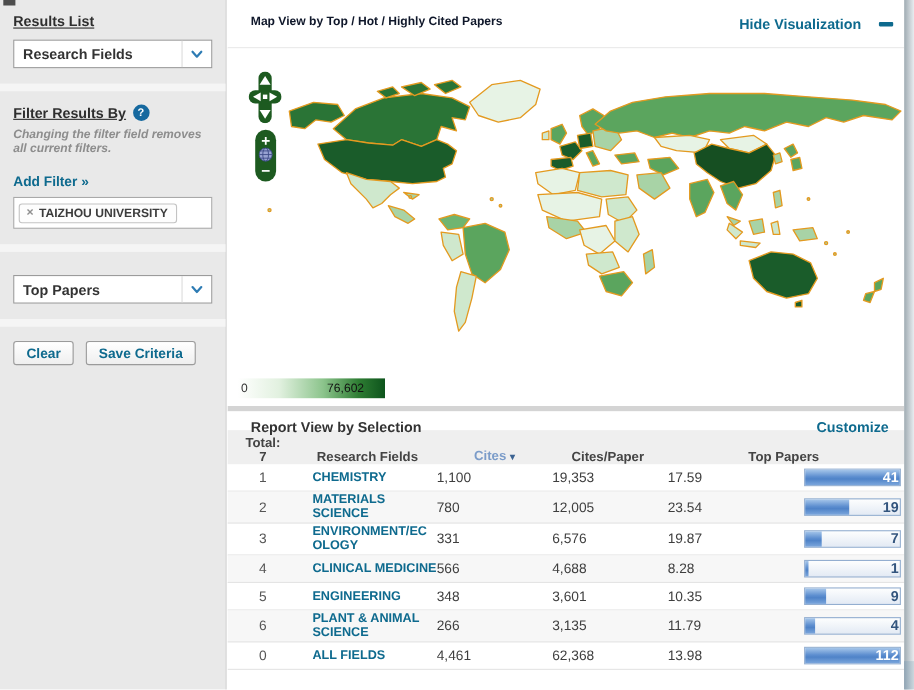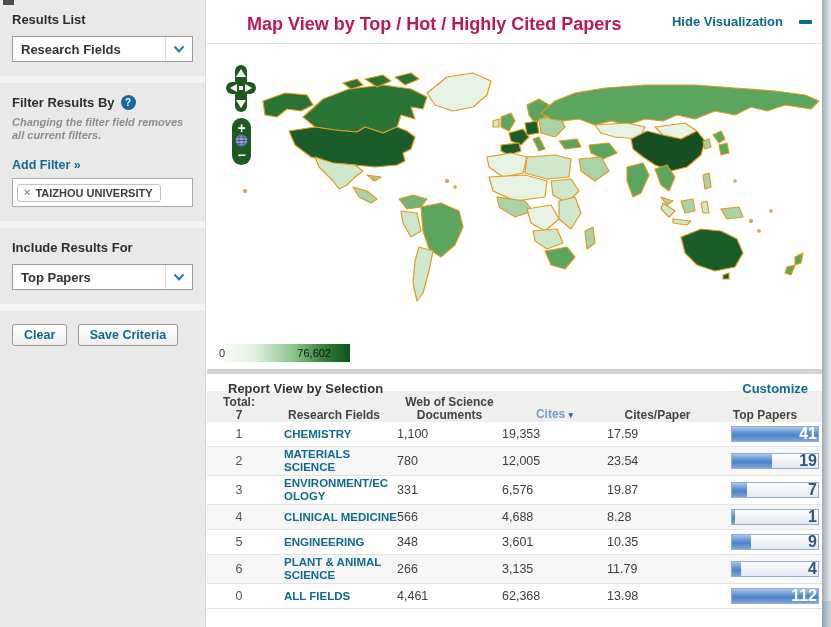--- a/index.html
+++ b/index.html
@@ -1,21 +1,21 @@
 <!DOCTYPE html>
 <html><head>
 <meta charset="utf-8">
 <style>
   html,body{margin:0;padding:0;background:#fff;}
   #app{position:relative;width:831px;height:627px;background:#fff;overflow:hidden;
        font-family:"Liberation Sans",sans-serif;-webkit-font-smoothing:antialiased;}
   
   .sidebar{position:absolute;left:0;top:0;width:206px;height:627px;background:#e9e9e9;border-right:1px solid #d6d6d6;box-sizing:border-box;}
   .sb-section{padding:12px 12px 14px;}
-  .side-label{font-size:13px;font-weight:bold;color:#2e2e2e;}
+  .side-label{font-size:13px;font-weight:bold;color:#2e2e2e;text-decoration:underline;}
   .sb-gap{height:7px;background:#f5f5f5;}
   .selectbox{margin-top:9px;height:24px;background:#fff;border:1px solid #9b9b9b;display:flex;align-items:center;cursor:pointer;}
   .selectbox .sel-text{flex:1;padding-left:8px;font-size:13px;font-weight:bold;color:#333;white-space:nowrap;overflow:hidden;}
   .selectbox .sel-arrow{width:26px;height:100%;border-left:1px solid #dcdcdc;display:flex;align-items:center;justify-content:center;}
   .heading-row{display:flex;align-items:center;gap:6px;}
   .help-badge{width:15px;height:15px;border-radius:50%;background:#16699f;color:#fff;font-size:10px;font-weight:bold;
               display:inline-flex;align-items:center;justify-content:center;cursor:pointer;}
   .filter-note{margin-top:6px;width:184px;font-size:11px;font-style:italic;color:#8d8d8d;line-height:13px;font-weight:bold;}
   .add-filter{margin-top:16px;font-size:12.5px;font-weight:bold;color:#0e6a8e;cursor:pointer;display:inline-block;}
   .filter-box{margin-top:5px;height:27px;background:#fff;border:1px solid #a9a9a9;display:flex;align-items:center;padding:0 4px;cursor:text;}
@@ -24,21 +24,21 @@
   .chip .chip-x{color:#8f8f8f;font-size:11px;font-weight:bold;cursor:pointer;line-height:11px;}
   .chip .chip-label{font-size:11px;font-weight:bold;color:#3c3c3c;white-space:nowrap;}
   .btn-row{padding:13px 12px;}
   .btn{display:inline-block;height:22px;line-height:20px;padding:0 11px;border:1px solid #9b9b9b;border-radius:3px;
        background:linear-gradient(#ffffff,#efefef);color:#0e6a8e;font-size:12.5px;font-weight:bold;cursor:pointer;box-sizing:border-box;}
   .btn+.btn{margin-left:6px;}
   .artifact{position:absolute;left:3px;top:0;width:11px;height:5px;background:#4d4d4d;}
   
   .main{position:absolute;left:207px;top:0;width:615px;height:627px;background:#fff;}
   .map-header{position:relative;height:43px;border-bottom:1px solid #e3e3e3;}
-  .map-title{position:absolute;left:21px;top:14px;font-size:18px;font-weight:bold;color:#be185d;margin-left:19px;}
+  .map-title{position:absolute;left:21px;top:14px;font-size:11px;font-weight:bold;color:#0f172a;}
   .hide-link{position:absolute;right:10px;top:14px;font-size:13px;font-weight:bold;color:#0e6a8e;cursor:pointer;display:flex;align-items:center;gap:16px;}
   .minus-icon{display:inline-block;width:13px;height:4px;background:#0e6a8e;border-radius:1px;}
   .map-area{position:relative;height:325px;background:#fff;}
   .world-svg{position:absolute;left:8px;top:17px;}
   .compass{position:absolute;left:19px;top:21px;cursor:pointer;}
   .zoom-pill{position:absolute;left:25px;top:74px;width:19px;height:47px;background:#1d5a20;border-radius:10px;}
   .zp-btn{position:absolute;left:0;width:19px;text-align:center;color:#fff;font-weight:bold;font-size:14px;line-height:14px;cursor:pointer;}
   .zp-plus{top:3px;} .zp-minus{bottom:3px;}
   .zp-globe{position:absolute;left:3px;top:16px;cursor:pointer;}
   .legend{position:absolute;left:9px;top:300px;width:134px;height:18px;
@@ -64,21 +64,21 @@
   .tbody .row:nth-child(even){background:#f7f7f7;}
   .cell-rank{width:64px;text-align:center;font-size:12.5px;color:#555;}
   .cell-field{width:126px;padding-left:13px;box-sizing:border-box;font-size:11.5px;font-weight:bold;color:#0e6a8e;
               line-height:13px;overflow-wrap:anywhere;cursor:pointer;}
   .cell-docs,.cell-cites,.cell-cpp{padding-right:6px;box-sizing:border-box;font-size:12.5px;color:#3e3e3e;}
   .cell-docs{width:105px;} .cell-cites{width:105px;} .cell-cpp{width:101px;}
   .cell-top{flex:1;}
   .bar{position:relative;width:88px;height:16px;margin-left:23px;border:1px solid #93aed0;
        background:linear-gradient(#fdfefe,#e3eaf4);box-sizing:border-box;}
   .bar-fill{position:absolute;left:0;top:0;bottom:0;background:linear-gradient(#a6c6ea,#5e8fd0 45%,#4f83c8 60%,#7ba6dc);}
-  .bar-val{position:absolute;right:1px;top:0;line-height:14px;font-size:16px;font-weight:bold;color:#33557e;}
+  .bar-val{position:absolute;right:1px;top:0;line-height:14px;font-size:13px;font-weight:bold;color:#33557e;}
   .bar.full .bar-val{color:#fff;}
   
   .scrollbar{position:absolute;right:0;top:0;width:9px;height:627px;background:linear-gradient(to right,#9fabb2,#e9edf0);cursor:pointer;}
   .scrollbar::after{content:"";position:absolute;bottom:0;left:0;right:0;height:26px;background:linear-gradient(to right,#8fa4b4,#cdd8de);}
 </style>
 </head>
 <body>
 
 <div id="app">
 
@@ -106,21 +106,20 @@
       <div class="filter-box">
         <span class="chip">
           <span class="chip-x">×</span>
           <span class="chip-label">TAIZHOU UNIVERSITY</span>
         </span>
       </div>
     </div>
     <div class="sb-gap"></div>
 
     <div class="sb-section">
-      <div class="side-label">Include Results For</div>
       <div class="selectbox">
         <span class="sel-text">Top Papers</span>
         <span class="sel-arrow">
           <svg width="16" height="16" viewBox="0 0 16 16">
               <polyline points="4,6 8,10.5 12,6" fill="none" stroke="#2e7cb4" stroke-width="2" stroke-linecap="round" stroke-linejoin="round"></polyline>
             </svg>
         </span>
       </div>
     </div>
     <div class="sb-gap"></div>
@@ -265,21 +264,20 @@
       <span class="report-title">Report View by Selection</span>
       <span class="customize-link">Customize</span>
     </div>
 
     <div class="thead">
       <div class="c-rank">
         <div>Total:</div>
         <div>7</div>
       </div>
       <div class="c-field">Research Fields</div>
-      <div class="c-docs">Web of Science Documents</div>
       <div class="c-cites cites-hdr">
         <span>Cites</span>
         <span class="sort-arrow">▾</span>
       </div>
       <div class="c-cpp">Cites/Paper</div>
       <div class="c-top">Top Papers</div>
     </div>
 
     <div class="tbody">
 

